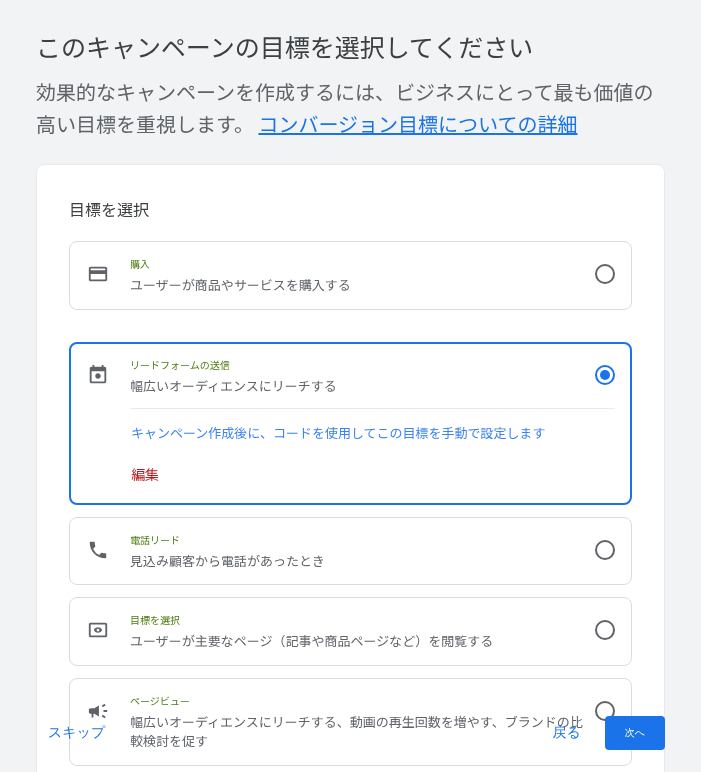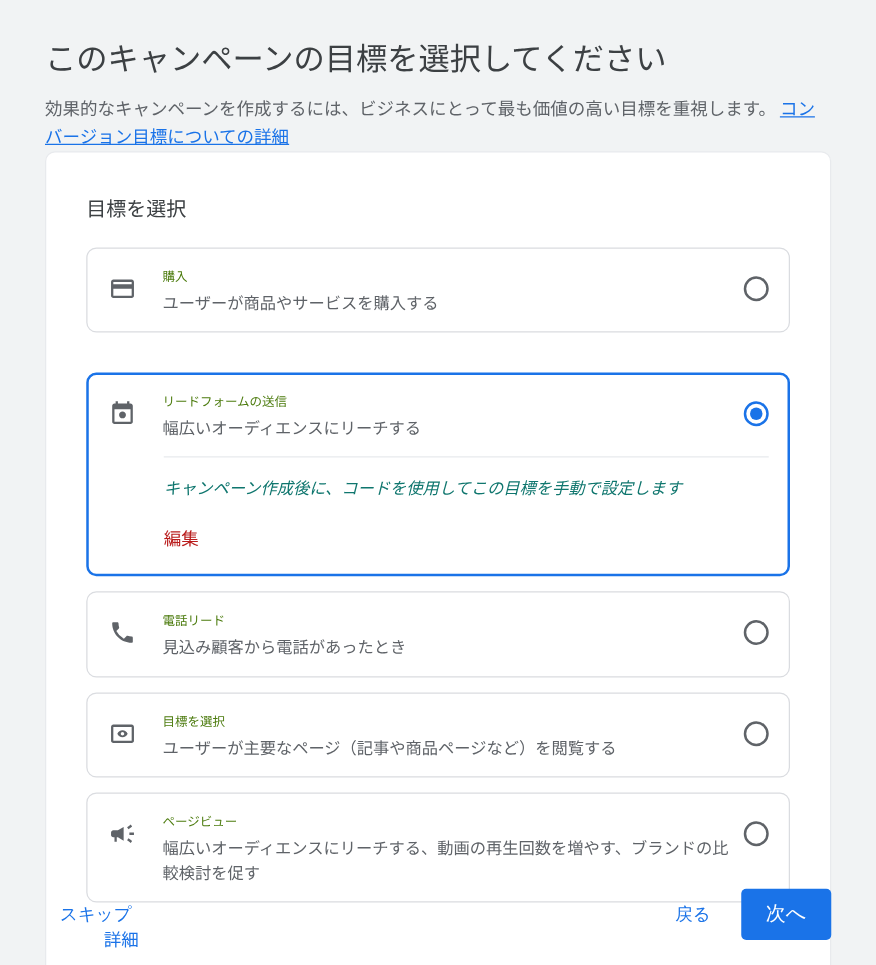--- a/index.html
+++ b/index.html
@@ -12,23 +12,24 @@
     padding: 28px 36px 16px 36px;
     position: relative;
   }
   .page-title {
     font-size: 25px;
     font-weight: 400;
     color: #3c4043;
     margin-bottom: 12px;
   }
   .page-subtitle {
-    font-size: 14px;
+    font-size: 20px;
     color: #5f6368;
     line-height: 1.6;
+    margin-bottom: 24px;
   }
   .page-subtitle a {
     color: #1a73e8;
     text-decoration: underline;
   }
   .card {
     background: #fff;
     border-radius: 8px;
     padding: 32px 32px 28px 32px;
     border: 1px solid #e8eaed;
@@ -92,24 +93,23 @@
     background: #1a73e8;
     border-radius: 50%;
   }
   .option-body {
     border-top: 1px solid #e8eaed;
     margin: 0 15px 0 60px;
     padding: 14px 0 18px 0;
   }
   .option-body-text {
     font-size: 13px;
-    color: #0f766e;
+    color: #3b82f6;
     margin-bottom: 18px;
     line-height: 1.5;
-    font-style: italic;
   }
   .edit-link {
     font-size: 14px;
     color: #b91c1c;
     cursor: pointer;
   }
   .details-link {
     font-size: 14px;
     color: #1a73e8;
     cursor: pointer;
@@ -131,21 +131,21 @@
     font-size: 14px;
     font-weight: 500;
     color: #1a73e8;
     background: none;
     border: none;
     padding: 10px 12px;
     cursor: pointer;
     border-radius: 4px;
   }
   .btn-primary {
-    font-size: 16px;
+    font-size: 10px;
     font-weight: 500;
     color: #fff;
     background: #1a73e8;
     border: none;
     padding: 10px 20px;
     cursor: pointer;
     border-radius: 4px;
   }
 </style>
 </head>

